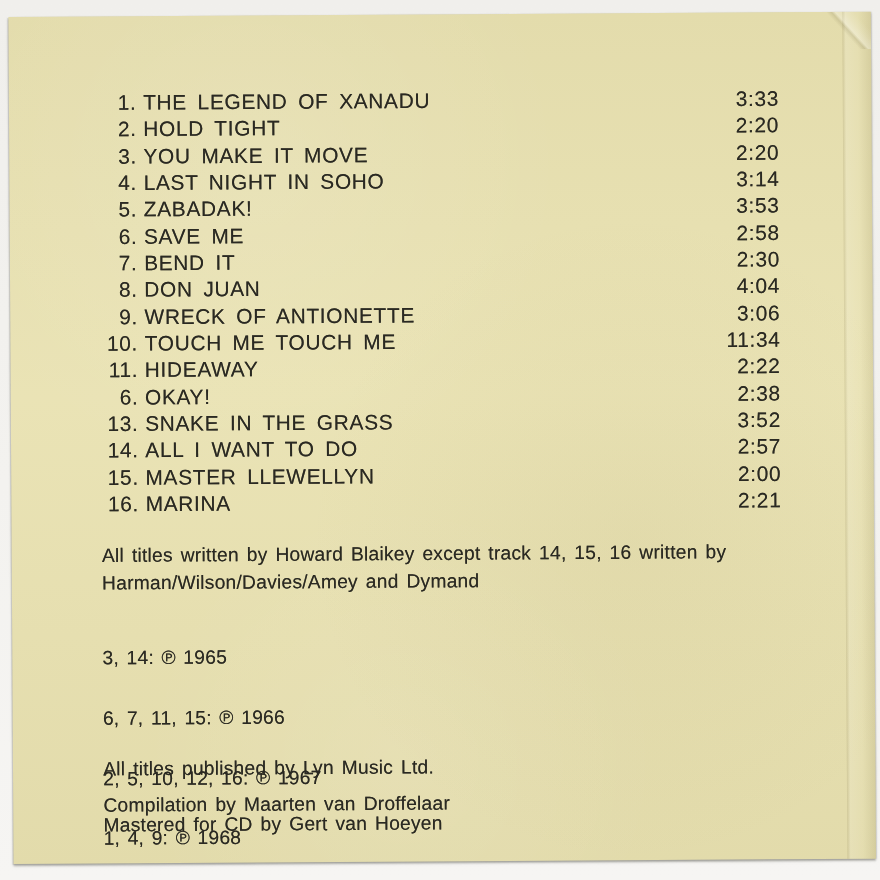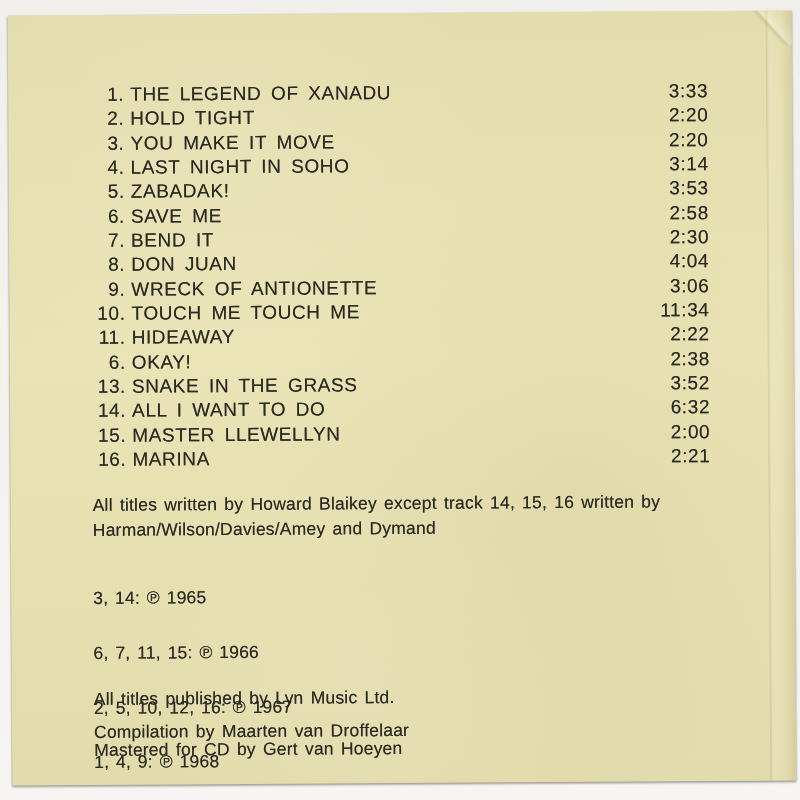--- a/index.html
+++ b/index.html
@@ -120,21 +120,21 @@
         <span class="t-time">2:38</span>
       </div>
       <div class="track-row">
         <span class="t-num">13.</span>
         <span class="t-title">SNAKE IN THE GRASS</span>
         <span class="t-time">3:52</span>
       </div>
       <div class="track-row">
         <span class="t-num">14.</span>
         <span class="t-title">ALL I WANT TO DO</span>
-        <span class="t-time">6:32</span>
+        <span class="t-time">2:57</span>
       </div>
       <div class="track-row">
         <span class="t-num">15.</span>
         <span class="t-title">MASTER LLEWELLYN</span>
         <span class="t-time">2:00</span>
       </div>
       <div class="track-row">
         <span class="t-num">16.</span>
         <span class="t-title">MARINA</span>
         <span class="t-time">2:21</span>

